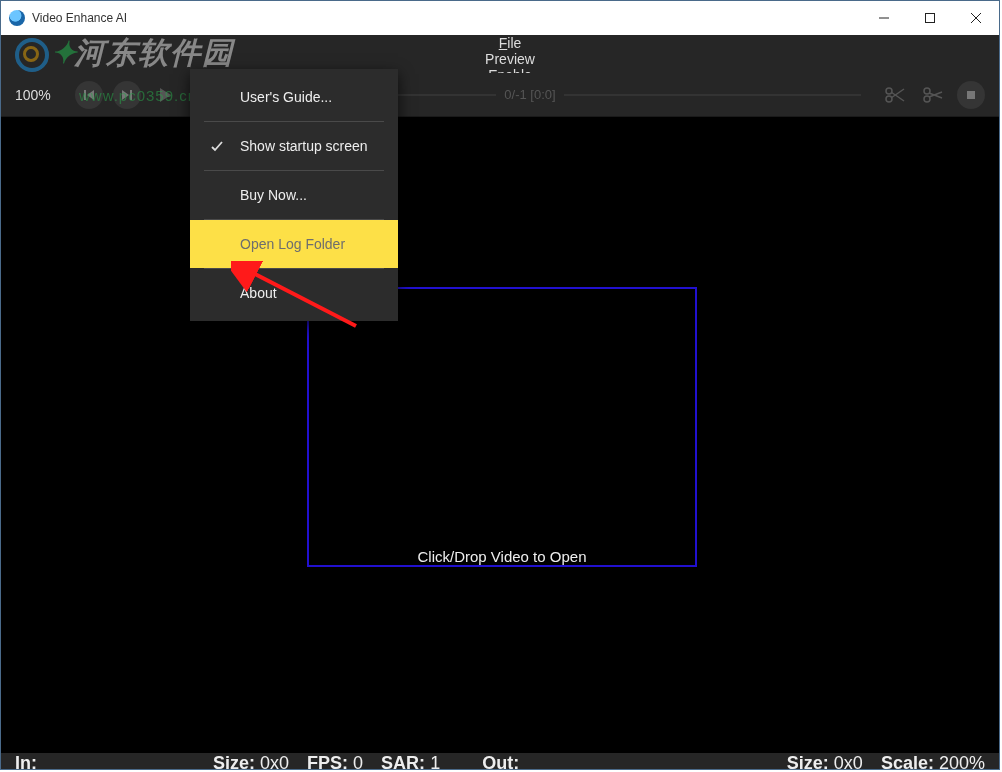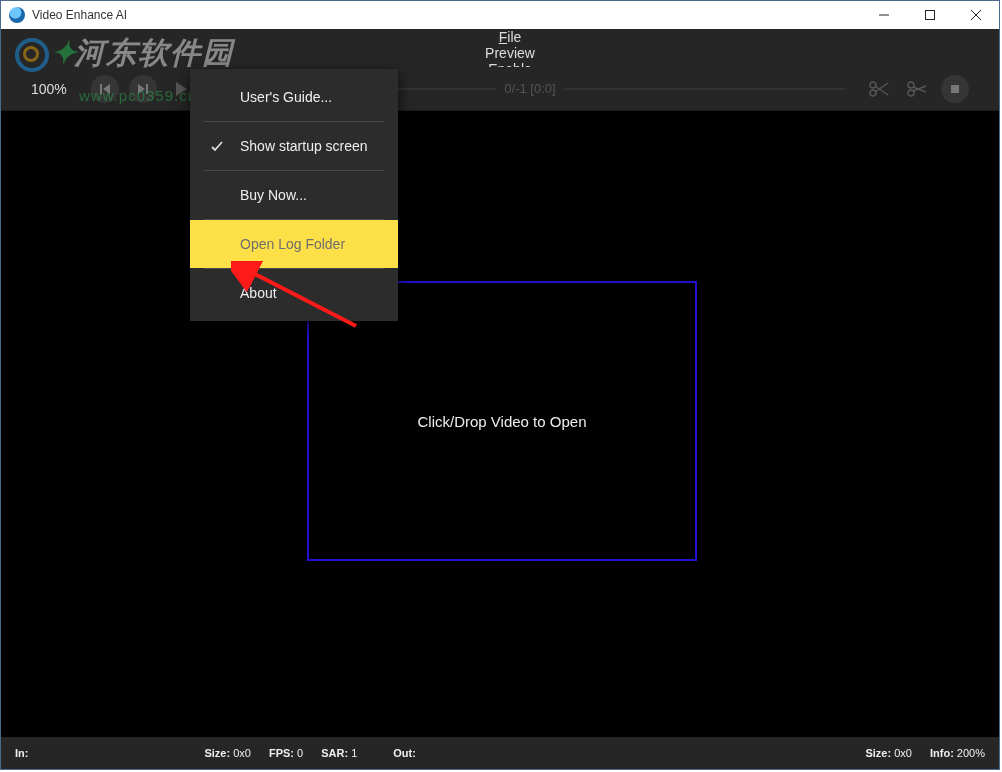--- a/index.html
+++ b/index.html
@@ -1,36 +1,36 @@
 <!DOCTYPE html>
 <html><head>
 <meta charset="utf-8">
 <style>
   * { margin: 0; padding: 0; box-sizing: border-box; font-family: "Segoe UI", Arial, sans-serif; }
   body { width: 1002px; height: 772px; background: #fff; overflow: hidden; position: relative; }
   .window { width: 1000px; height: 770px; border: 1px solid #4a6a8a; background: #000; display: flex; flex-direction: column; position: relative; }
-  .titlebar { height: 28px; background: #fff; display: flex; align-items: center; padding: 0 0 0 8px; color: #333; font-size: 12px; }
+  .titlebar { height: 34px; background: #fff; display: flex; align-items: center; padding: 0 0 0 8px; color: #333; font-size: 12px; }
   .titlebar .app-icon { width: 16px; height: 16px; margin-right: 7px; background: radial-gradient(circle at 40% 35%, #6cc5ff 0 40%, #1966a8 45% 100%); border-radius: 50%; }
   .titlebar .title-text { flex: 0 0 auto; }
   .titlebar .spacer { flex: 1; }
   .winbtn { width: 46px; height: 30px; display: flex; align-items: center; justify-content: center; color: #222; font-size: 14px; }
   .menubar { height: 38px; background: #262626; display: flex; align-items: center; padding-left: 20px; flex-direction: column; }
   .menu-item { display: flex; align-items: center; padding: 0 16px; color: #ddd; font-size: 14px; }
   .menu-item.active { background: #333333; color: #ffffff; }
   .menu-item .ul { text-decoration: underline; }
-  .toolbar { height: 44px; background: #262626; display: flex; align-items: center; padding: 0 30px; color: #888; font-size: 14px; gap: 10px; border-bottom: 1px solid #1a1a1a; }
+  .toolbar { height: 44px; background: #262626; display: flex; align-items: center; padding: 0 14px; color: #888; font-size: 14px; gap: 10px; border-bottom: 1px solid #1a1a1a; }
   .zoom-label { color: #ddd; min-width: 50px; }
   .tool-icon { width: 28px; height: 28px; border-radius: 50%; background: #353535; display: flex; align-items: center; justify-content: center; color: #777; }
   .tool-icon.flat { background: transparent; border-radius: 0; color: #555; }
   .timeline { flex: 1; display: flex; align-items: center; gap: 8px; padding: 0 10px; color: #555; font-size: 13px; }
   .timeline .track { flex: 1; height: 2px; background: #333; position: relative; }
   .timeline-text { white-space: nowrap; }
   .content { flex: 1; background: #000; position: relative; }
-  .dropzone { position: absolute; left: 306px; top: 170px; width: 390px; height: 280px; border: 2px solid #2110cf; display: flex; align-items: center; justify-content: center; color: #eee; font-size: 15px; }
-  .statusbar { height: 32px; background: #262626; display: flex; align-items: center; padding: 0 14px; color: #eee; font-size: 11px; gap: 18px; }
+  .dropzone { position: absolute; left: 306px; top: 170px; width: 390px; height: 280px; border: 2px solid #2110cf; display: flex; align-items: flex-end; justify-content: center; color: #eee; font-size: 15px; }
+  .statusbar { height: 16px; background: #262626; display: flex; padding: 0 14px; color: #eee; font-size: 18px; gap: 18px; }
   .statusbar .grp { display: flex; gap: 18px; }
   .statusbar .lbl { font-weight: 600; }
   .statusbar .spacer { flex: 1; }
   
   .dropdown { position: absolute; left: 189px; top: 68px; width: 208px; background: #2c2c2c; box-shadow: 0 5px 14px rgba(0,0,0,.7); display: flex; flex-direction: column; padding: 4px 0; z-index: 20; }
   .dd-item { height: 48px; display: flex; align-items: center; padding: 0 16px; color: #eee; font-size: 14px; gap: 12px; }
   .dd-item .indent { width: 22px; display: inline-block; }
   .dd-item.hover { background: #3c3c3c; }
   .dd-item.disabled { color: #6e6e6e; background: #fde047; }
   .dd-sep { height: 1px; background: #4a4a4a; margin: 0 14px; }
@@ -145,25 +145,25 @@
   </div>
 
   <div class="statusbar">
     <span class="lbl">In:</span>
     <div class="spacer" style="flex:0 0 140px"></div>
     <div class="grp">
       <span><span class="lbl">Size:</span> <span>0x0</span></span>
       <span><span class="lbl">FPS:</span> <span>0</span></span>
       <span><span class="lbl">SAR:</span> <span>1</span></span>
     </div>
-    <span class="lbl" style="margin-left:18px">Out:</span>
+    <span class="lbl" style="margin-left:24px">Out:</span>
     <div class="spacer"></div>
     <div class="grp">
       <span><span class="lbl">Size:</span> <span>0x0</span></span>
-      <span><span class="lbl">Info:</span> <span>200%</span></span>
+      <span><span class="lbl">Scale:</span> <span>200%</span></span>
     </div>
   </div>
 
   <div class="dropdown">
     <div class="dd-item">
         <span class="indent"></span>
         <span>User's Guide...</span>
       </div>
     <div class="dd-sep"></div>
     <div class="dd-item">

